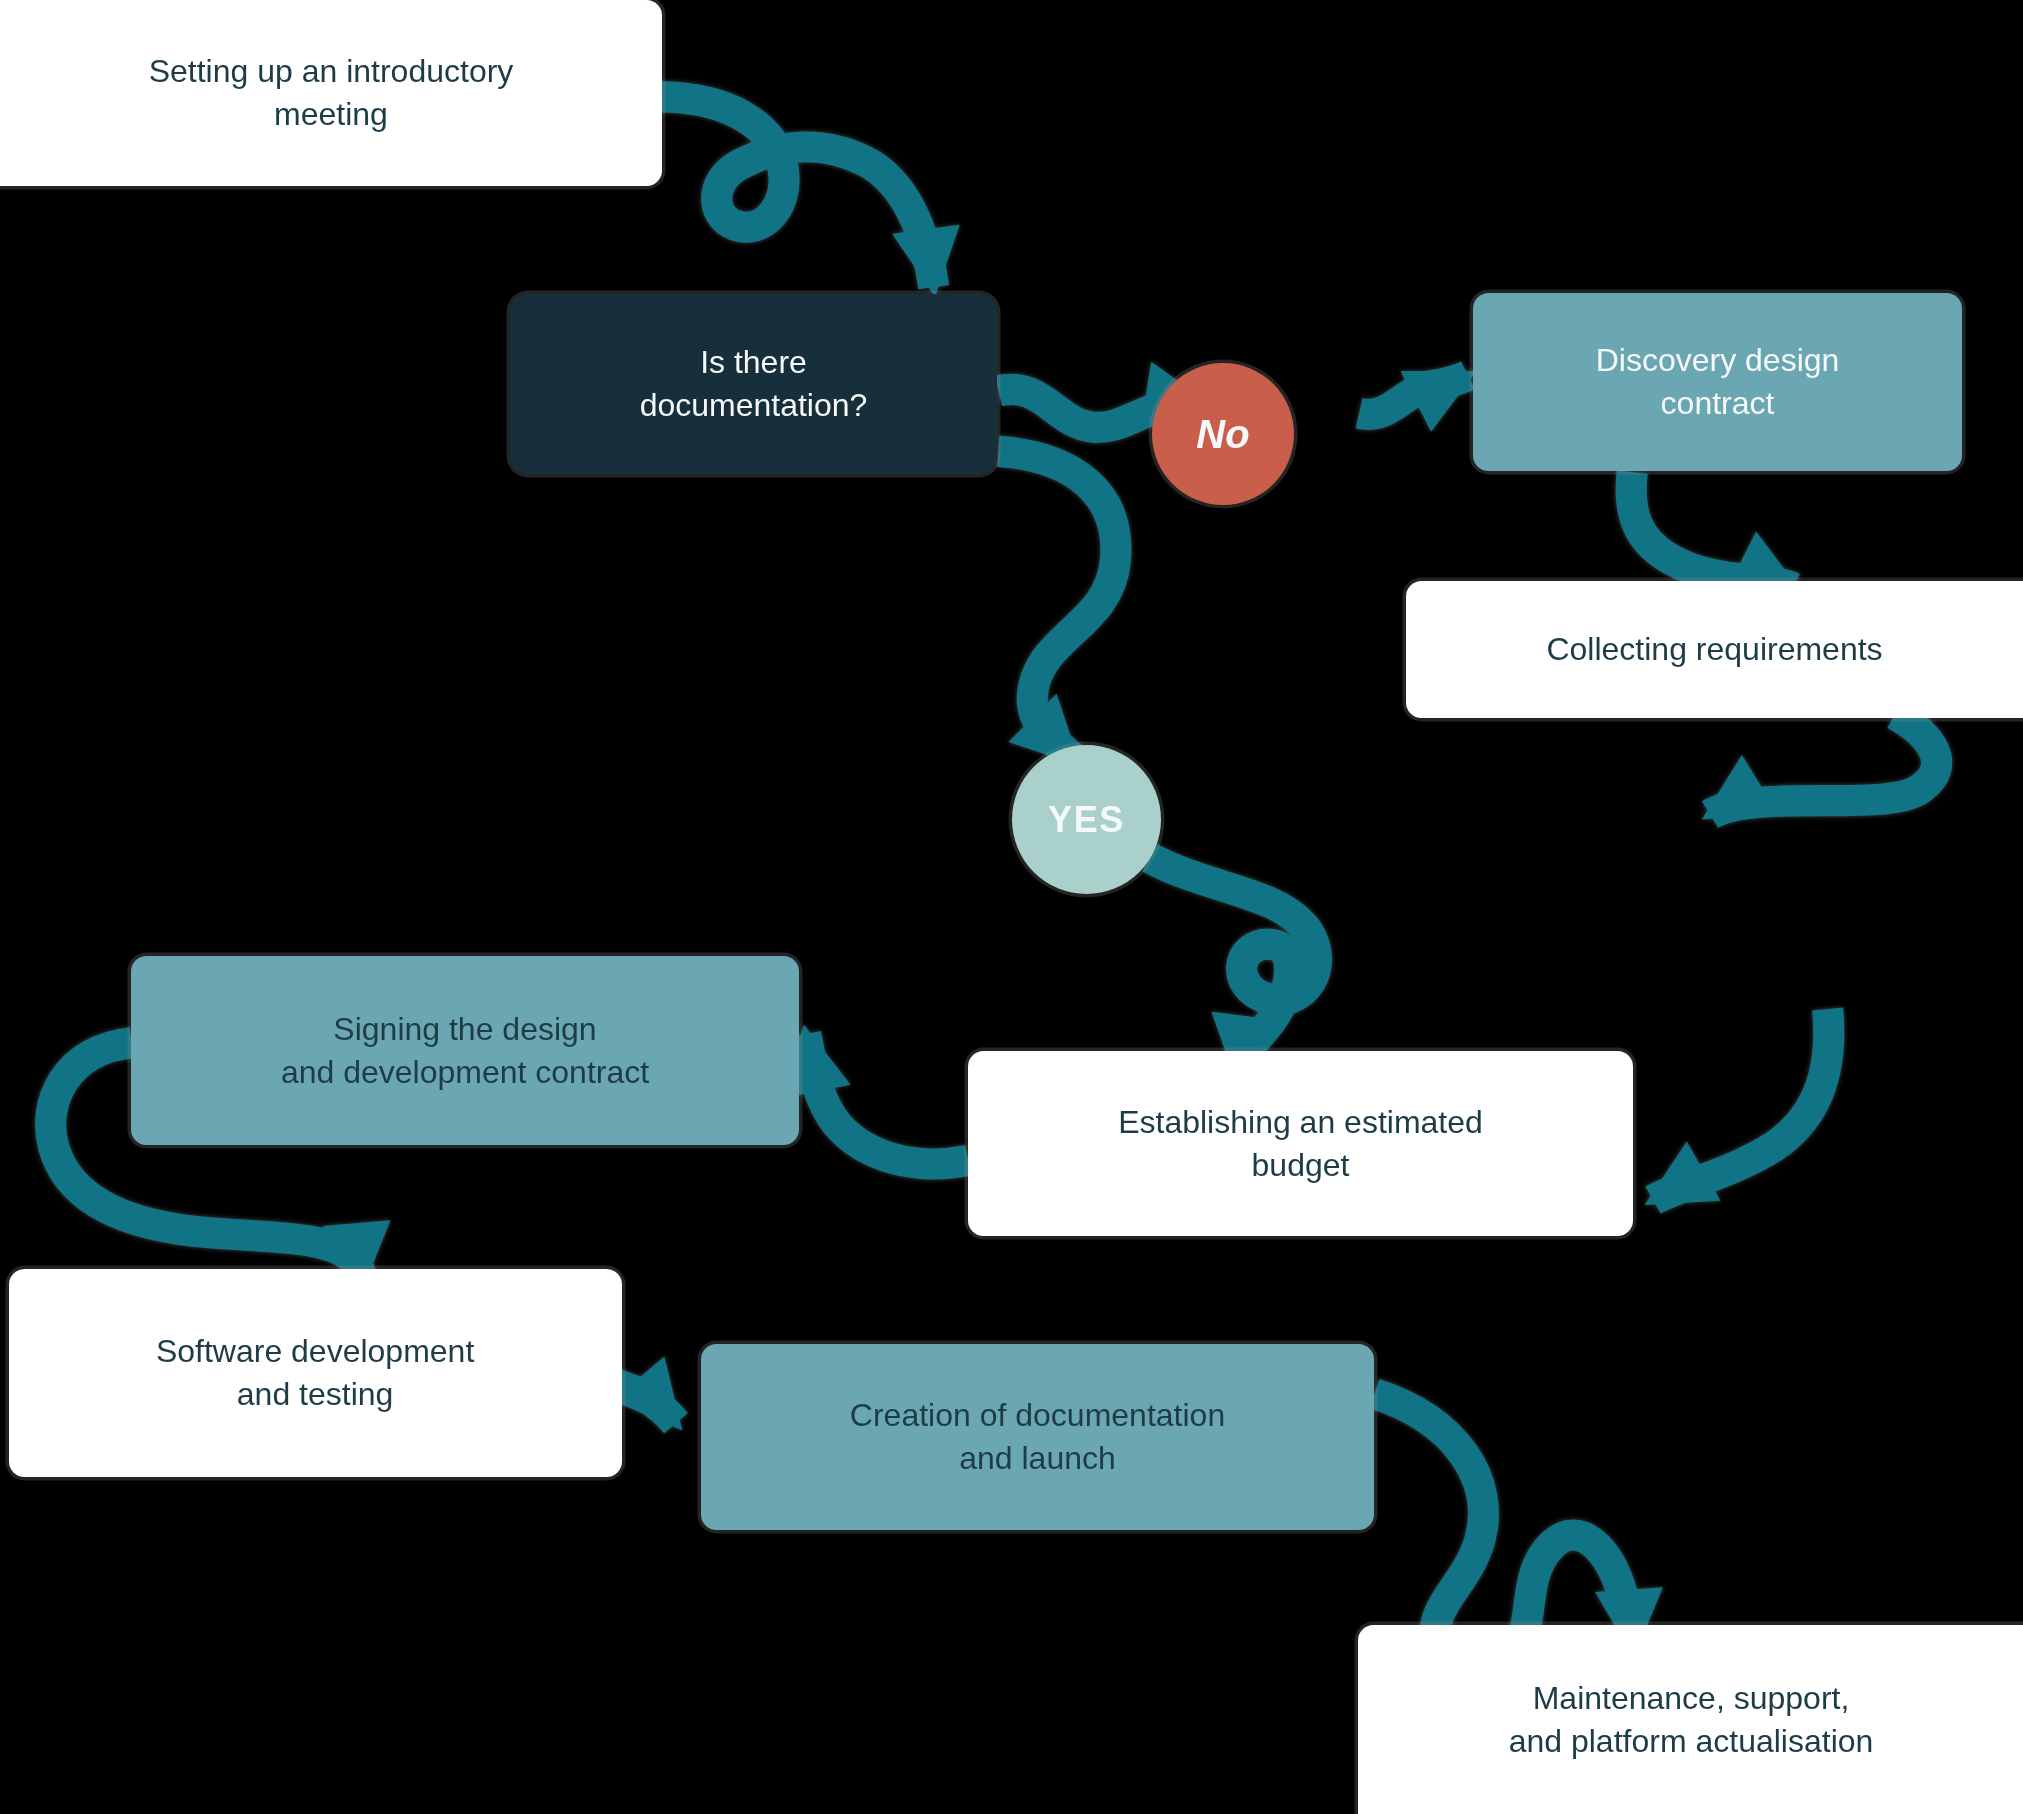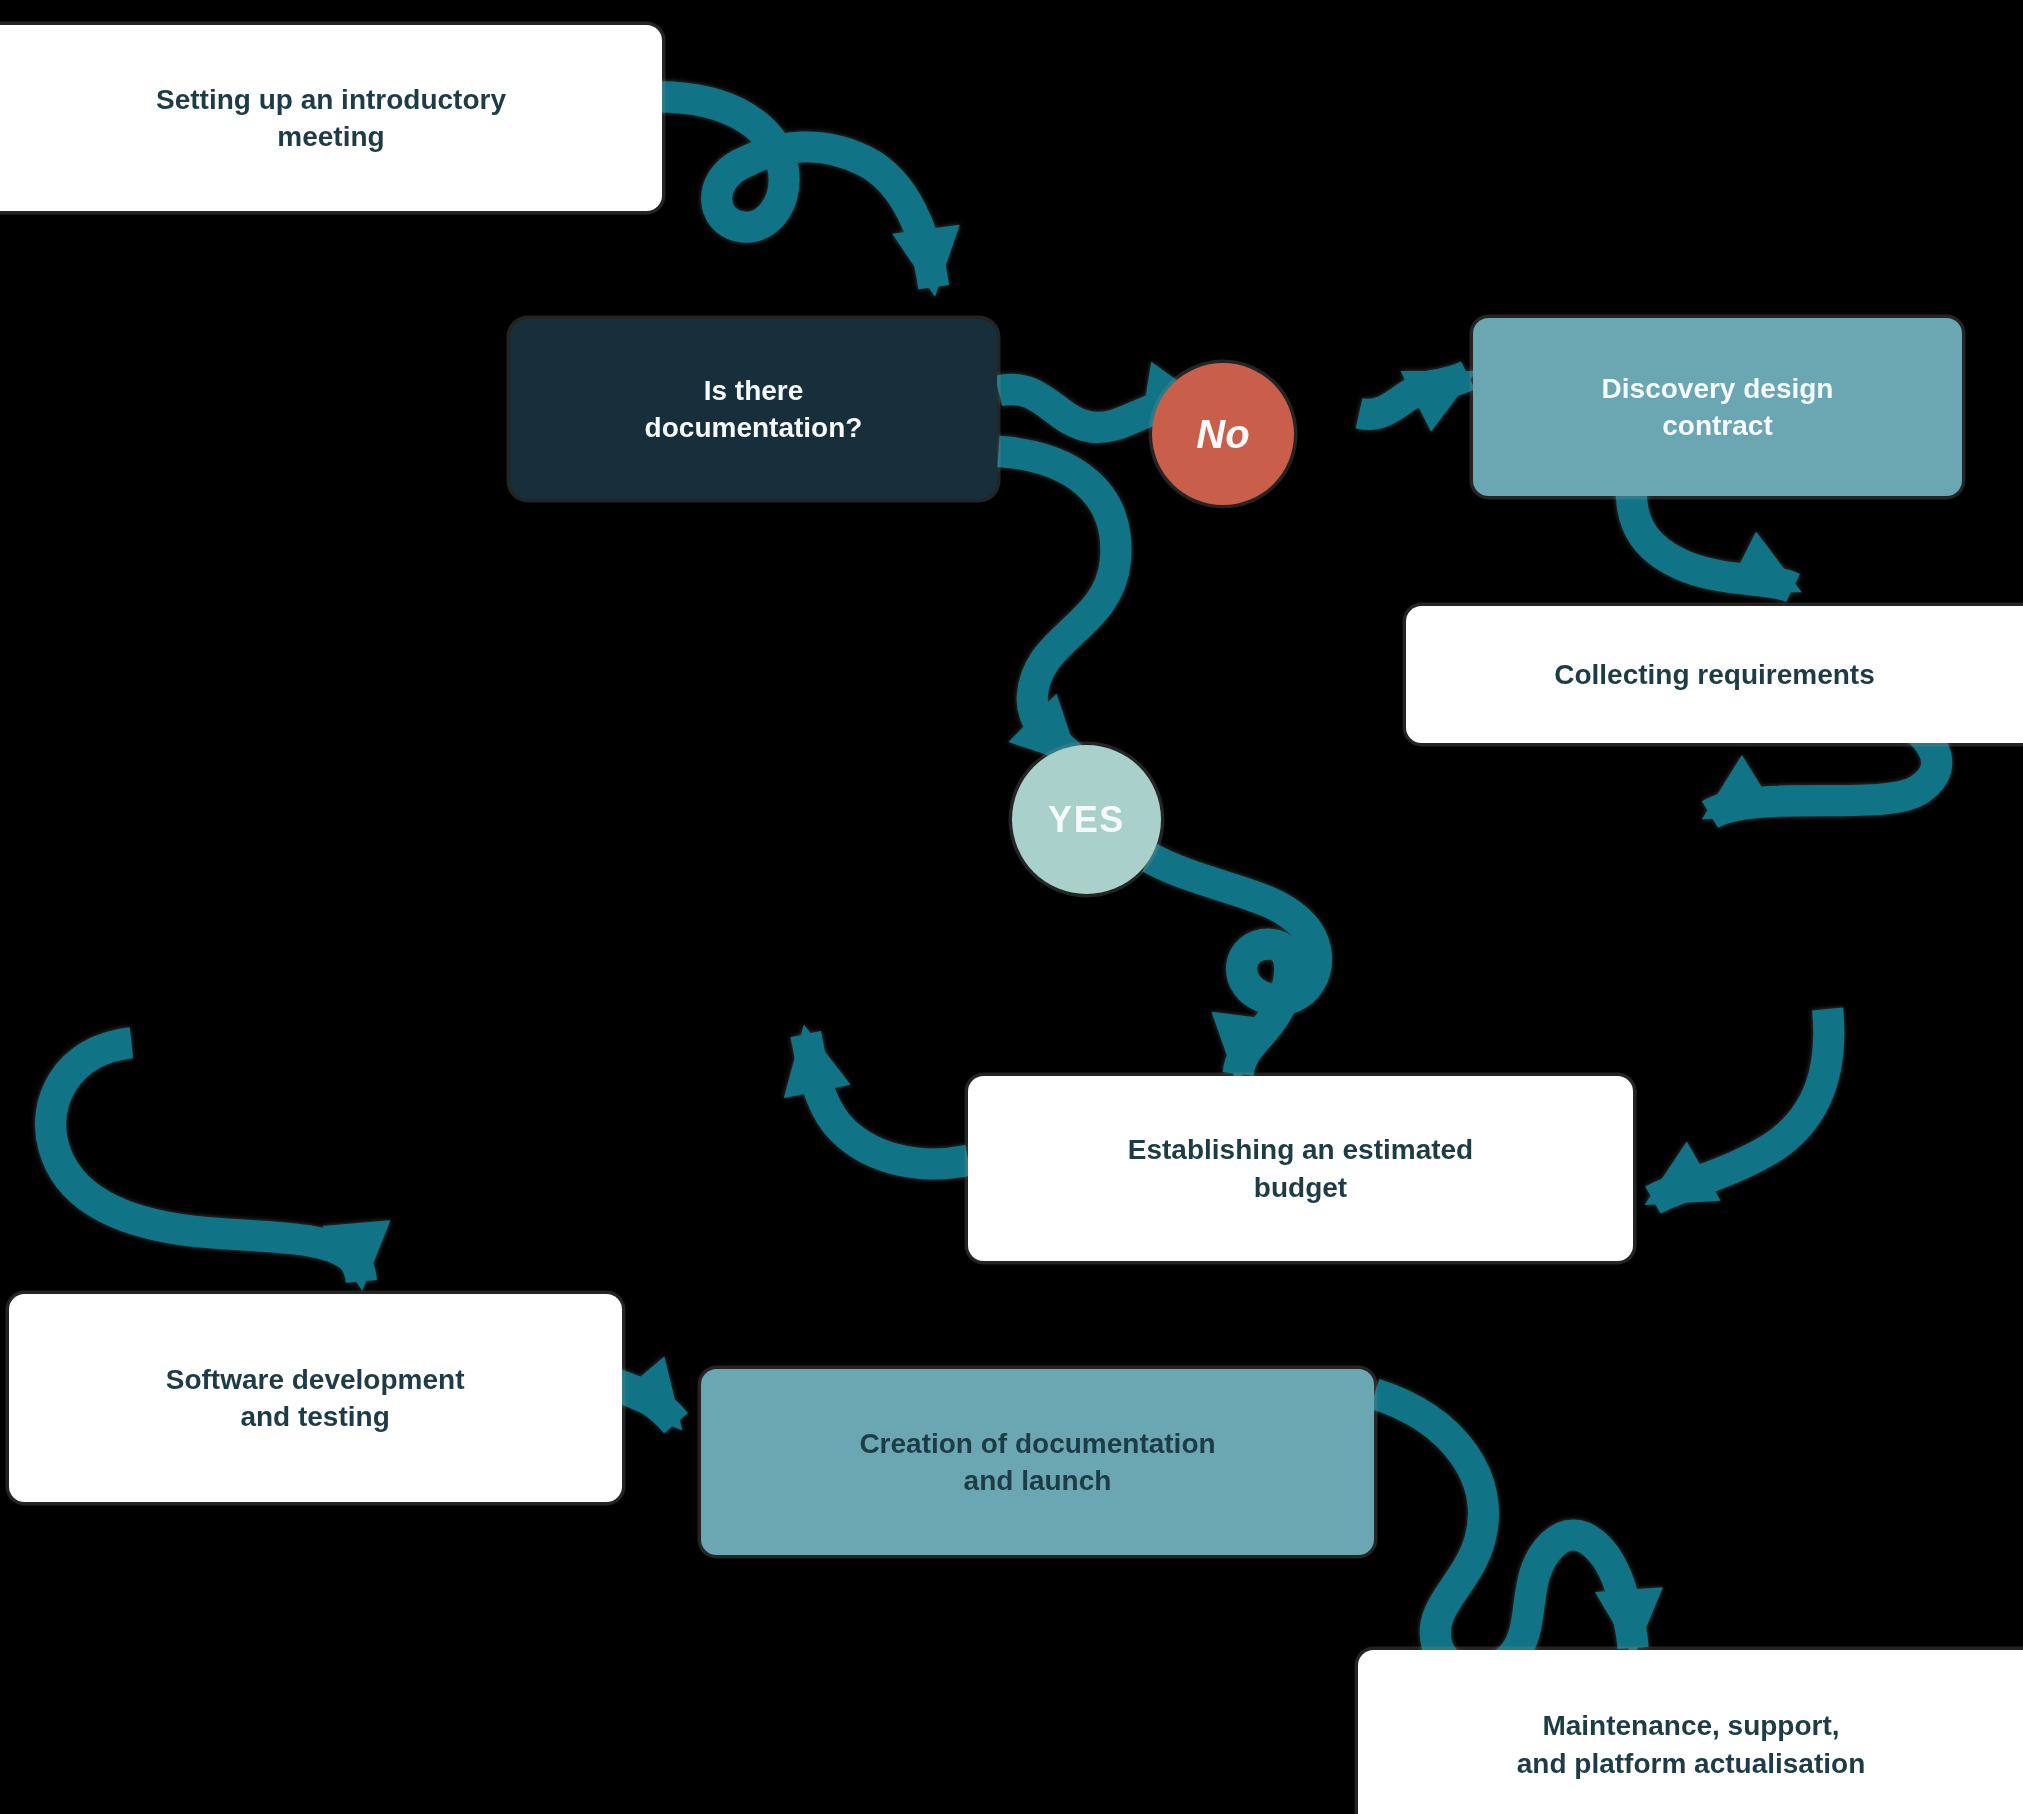--- a/index.html
+++ b/index.html
@@ -8,27 +8,26 @@
     width:2023px; height:1814px;
     background:var(--background,#000);
     font-family:"Liberation Sans", sans-serif;
     overflow:hidden;
   }
   .node {
     position:absolute;
     display:flex; align-items:center; justify-content:center;
     text-align:center;
     white-space:pre-line;
-    font-weight:bold;
-    font-size:28px; line-height:1.33;
+    font-weight:normal;
+    font-size:32px; line-height:1.33;
     border-radius:15.6px;
     box-shadow:0 0 0 3.5px rgba(140,140,140,0.26);
     box-sizing:border-box;
     padding:8.6px 17.3px;
-    margin-top:25px;
   }
   .node-white { background:var(--node-white-bg,#fff); color:var(--text-dark,#1d3c46); }
   .node-teal  { background:var(--node-teal-bg,#6ba7b2); color:var(--text-light,#f6f9f9); }
   .node-teal.dark-text { color:var(--text-dark,#1d3c46); }
   .node-dark  { background:var(--node-dark-bg,#162f3a); color:var(--text-light,#f6f9f9);border-radius:18px; }
   .badge {
     position:absolute; border-radius:50%;
     display:flex; align-items:center; justify-content:center;
     font-weight:bold; color:var(--text-light,#f6f9f9);
     box-shadow:0 0 0 3.5px rgba(140,140,140,0.26);
@@ -99,20 +98,22 @@
 contract</div>
 
   <div class="node node-white" style="left:1406px; top:581px; width:617px; height:137px; border-radius:15.6px 0 0 15.6px;">Collecting requirements</div>
 
 
   <div class="badge badge-yes" style="left:1012px; top:745px; width:149px; height:149px;">YES</div>
 
   <div class="node node-white" style="left:968px; top:1051px; width:665px; height:185px;">Establishing an estimated
 budget</div>
 
+  <div class="node node-teal dark-text" style="left:131px; top:956px; width:668px; height:189px;">Signing the design
+and development contract</div>
 
   <div class="node node-white" style="left:8.6px; top:1269px; width:613px; height:208px;">Software development
 and testing</div>
 
   <div class="node node-teal dark-text" style="left:701px; top:1344px; width:673px; height:186px;">Creation of documentation
 and launch</div>
 
   <div class="node node-white" style="left:1358px; top:1625px; width:666px; height:189px; border-radius:15.6px 0 0 0;">Maintenance, support,
 and platform actualisation</div>
 

